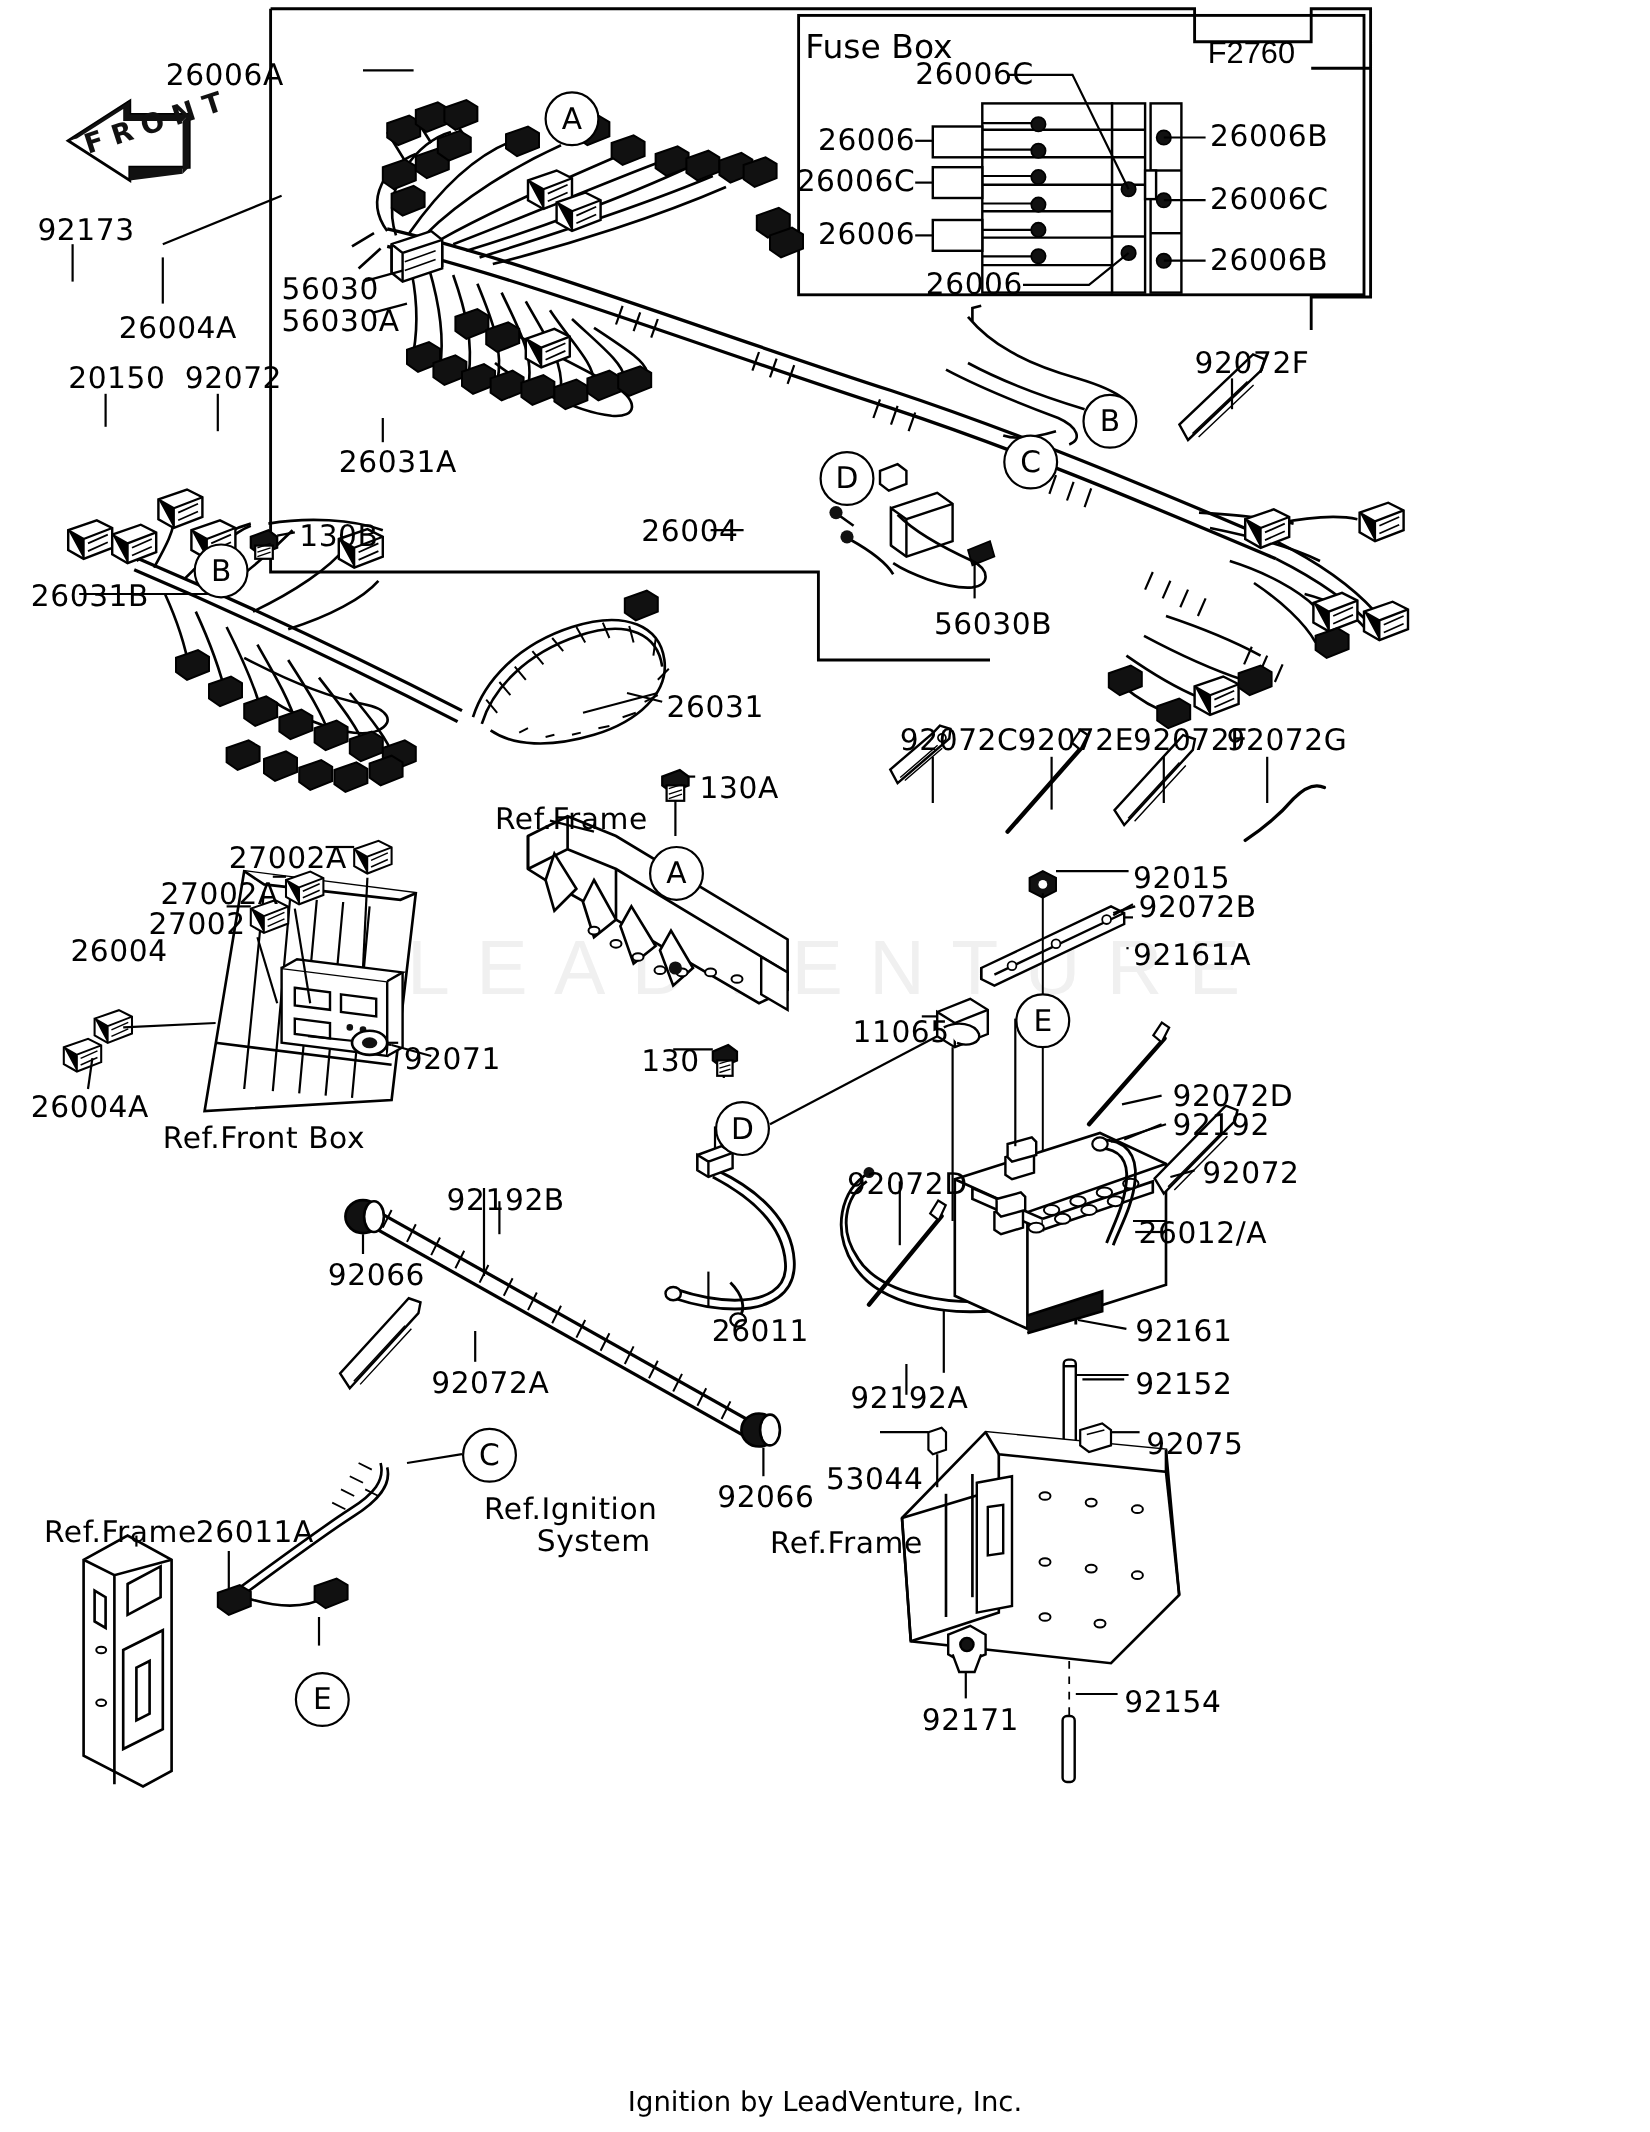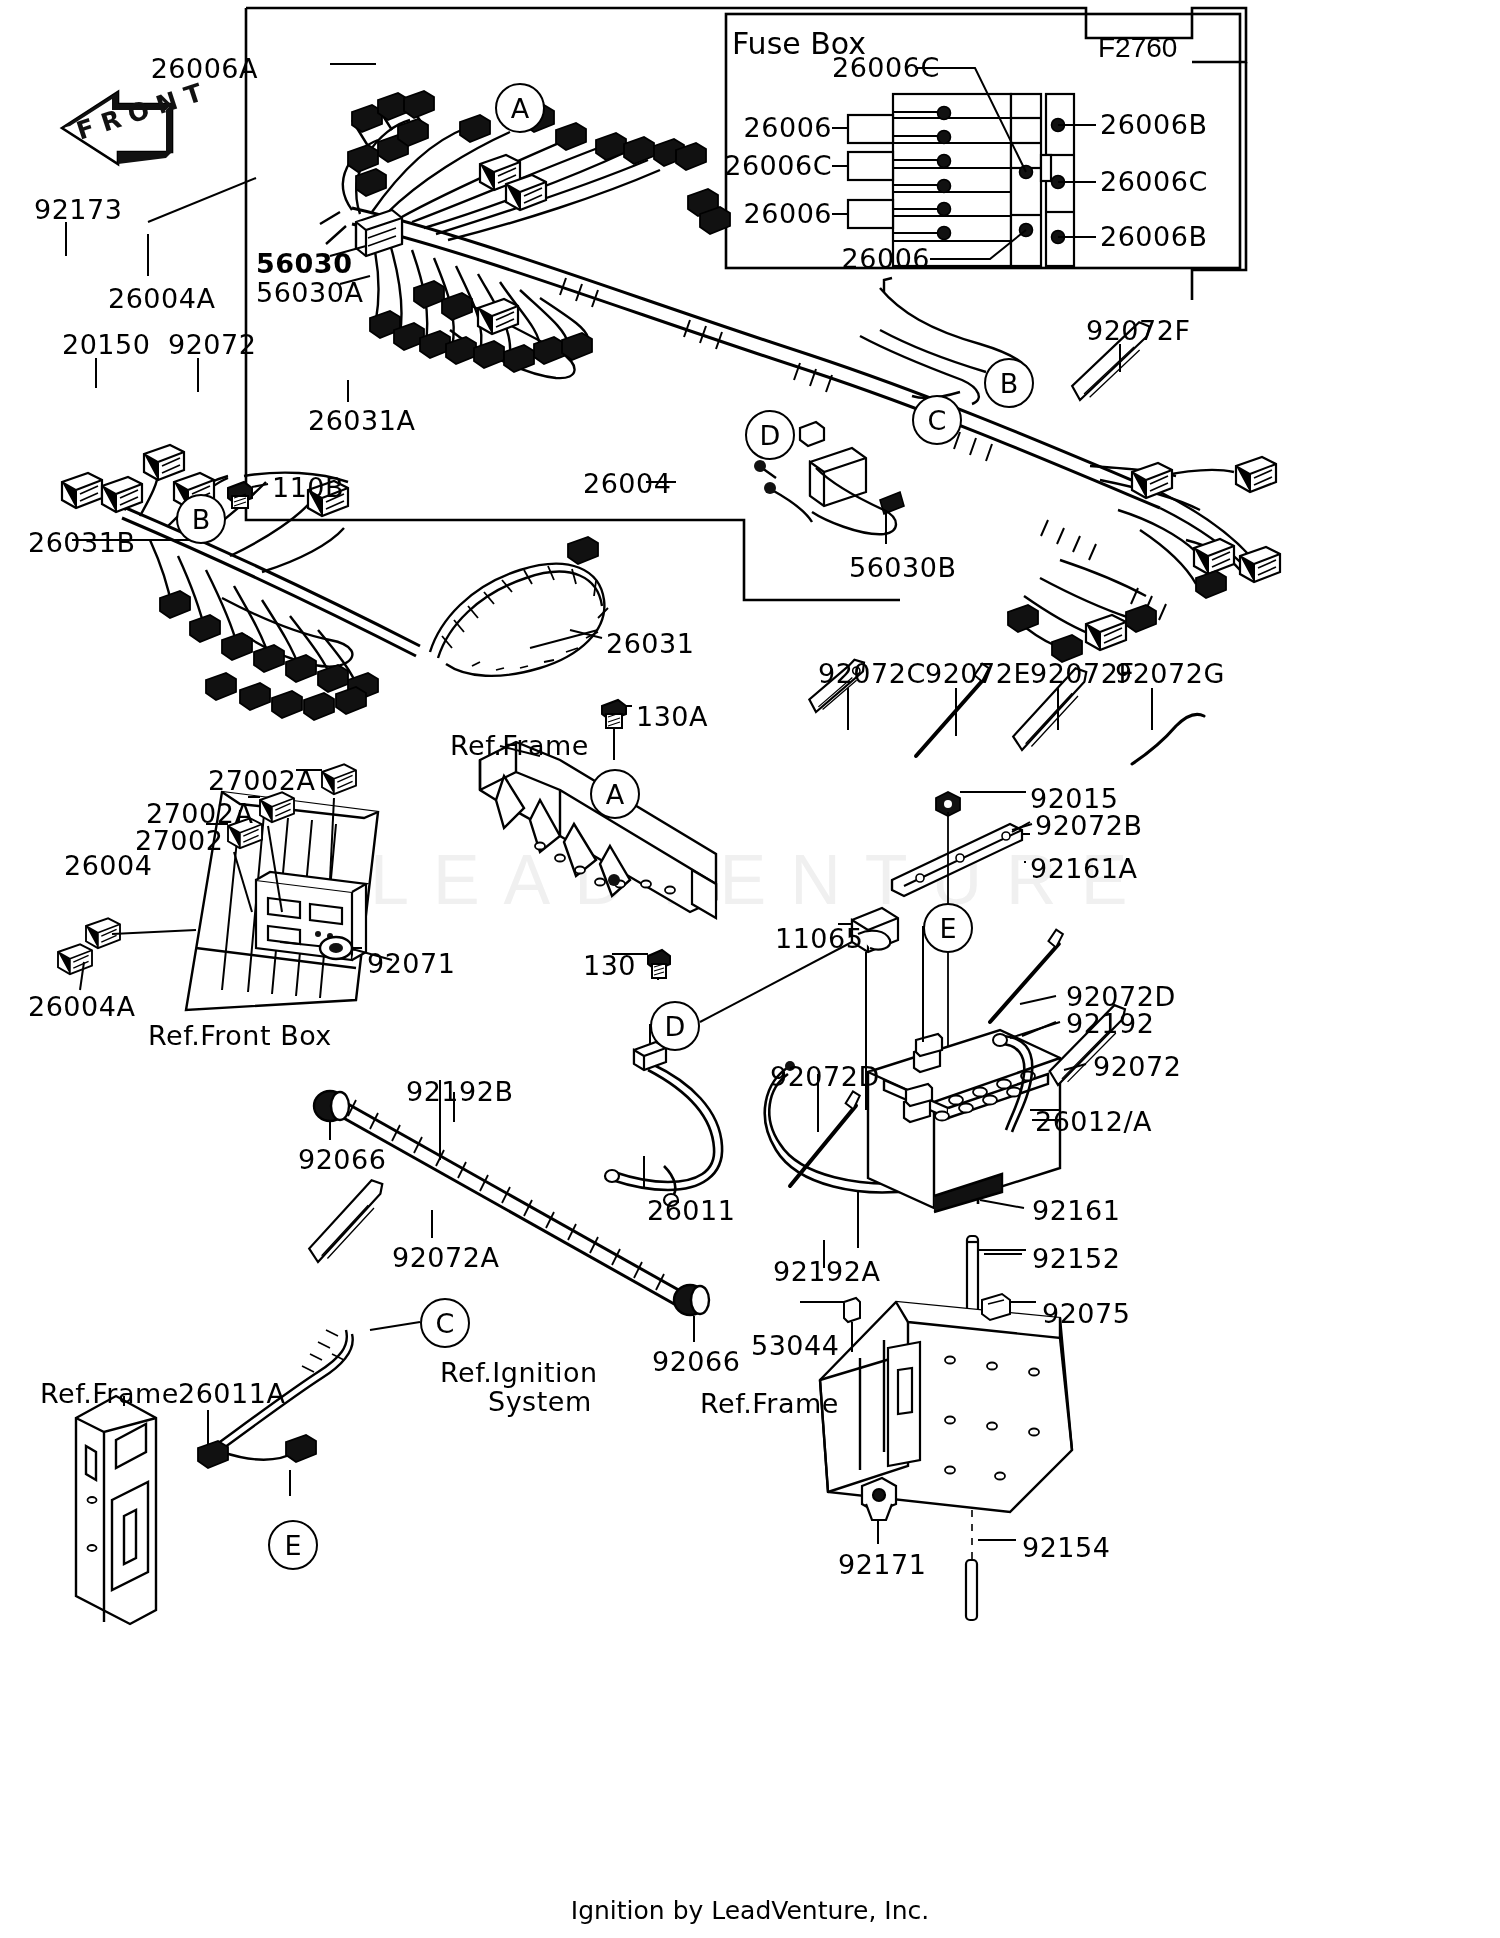--- a/index.html
+++ b/index.html
@@ -693,27 +693,27 @@
   <div class="lbl r" style="left:832px;top:200px;">26006</div>
   <div class="lbl" style="left:1100px;top:111px;">26006B</div>
   <div class="lbl" style="left:1100px;top:168px;">26006C</div>
   <div class="lbl" style="left:1100px;top:223px;">26006B</div>
   <div class="lbl r" style="left:930px;top:245px;">26006</div>
 
   <div id="callouts">
       <div class="lbl r" style="left: 258px; top: 55px;">26006A</div>
       <div class="lbl" style="left: 34px; top: 196px;">92173</div>
       <div class="lbl" style="left: 108px; top: 285px;">26004A</div>
-      <div class="lbl" style="left: 256px; top: 250px; font-weight: bold;">56030</div>
+      <div class="lbl" style="left: 256px; top: 250px;">56030</div>
       <div class="lbl" style="left: 256px; top: 279px;">56030A</div>
       <div class="lbl" style="left: 62px; top: 331px;">20150</div>
       <div class="lbl" style="left: 168px; top: 331px;">92072</div>
       <div class="lbl" style="left: 308px; top: 407px;">26031A</div>
       <div class="lbl" style="left: 1086px; top: 317px;">92072F</div>
-      <div class="lbl" style="left: 272px; top: 474px;">110B</div>
+      <div class="lbl" style="left: 272px; top: 474px;">130B</div>
       <div class="lbl" style="left: 28px; top: 529px;">26031B</div>
       <div class="lbl" style="left: 583px; top: 470px;">26004</div>
       <div class="lbl" style="left: 849px; top: 554px;">56030B</div>
       <div class="lbl" style="left: 606px; top: 630px;">26031</div>
       <div class="lbl" style="left: 636px; top: 703px;">130A</div>
       <div class="lbl" style="left: 450px; top: 732px;">Ref.Frame</div>
       <div class="lbl" style="left: 818px; top: 660px;">92072C</div>
       <div class="lbl" style="left: 925px; top: 660px;">92072E</div>
       <div class="lbl" style="left: 1030px; top: 660px;">92072F</div>
       <div class="lbl" style="left: 1115px; top: 660px;">92072G</div>

